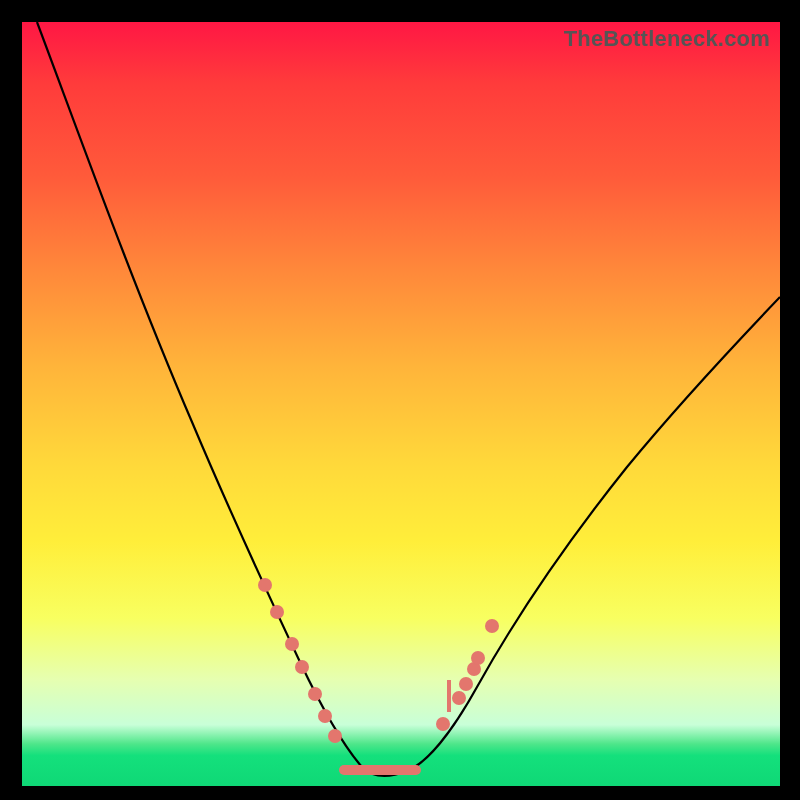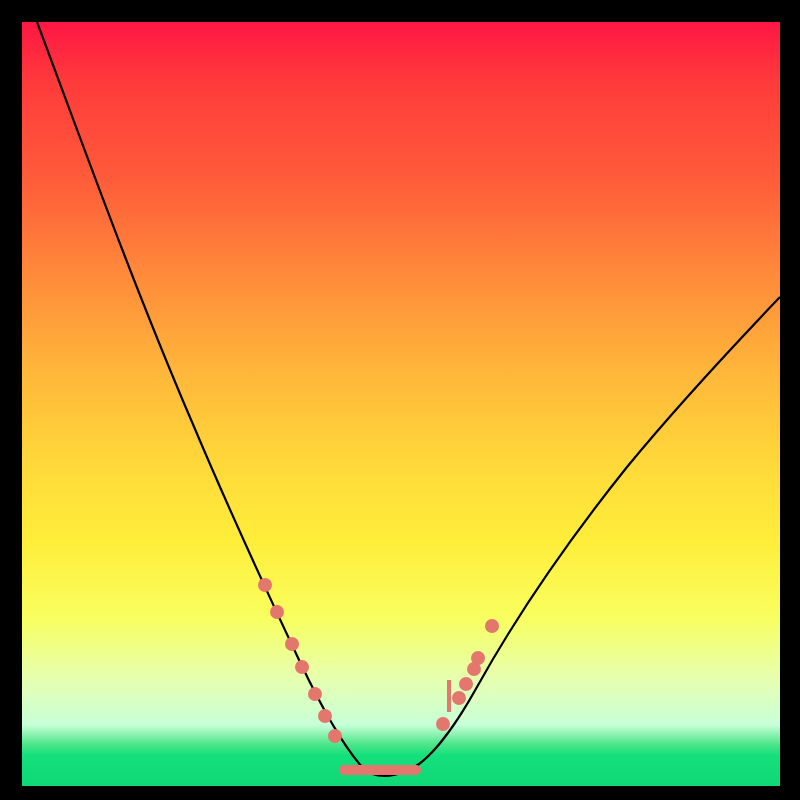--- a/index.html
+++ b/index.html
@@ -71,20 +71,21 @@
     stroke-width: 4;
     stroke-linecap: butt;
   }
 </style>
 </head>
 <body>
 
 <div class="frame">
   <div class="plot">
 
+    <div class="watermark">TheBottleneck.com</div>
 
     <svg class="curve" viewBox="0 0 758 764">
       <path d="M 15 0
            C 60 120, 110 260, 170 400
            C 210 495, 245 570, 278 640
            C 298 682, 318 720, 340 745
            C 350 755, 365 757, 385 749
            C 405 741, 430 710, 455 665
            C 495 593, 545 520, 605 445
            C 660 378, 715 320, 758 275"></path>

